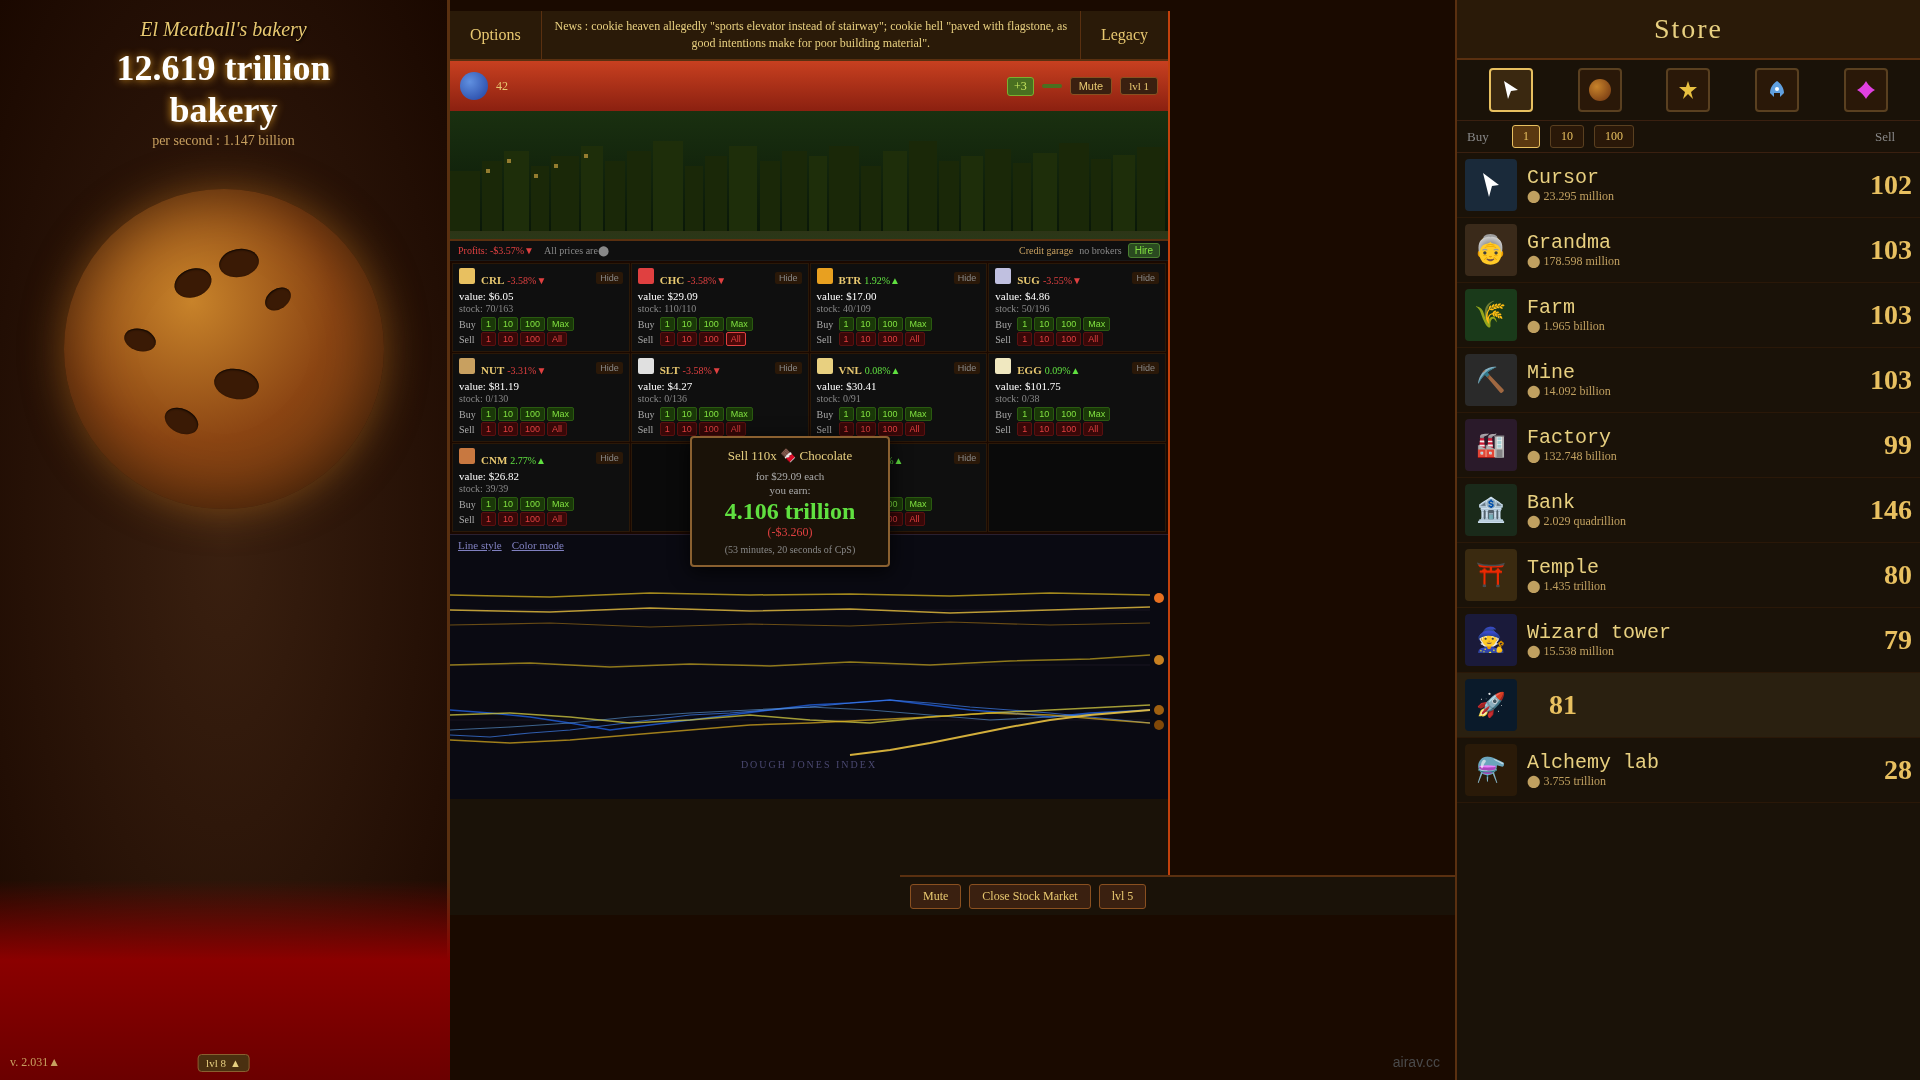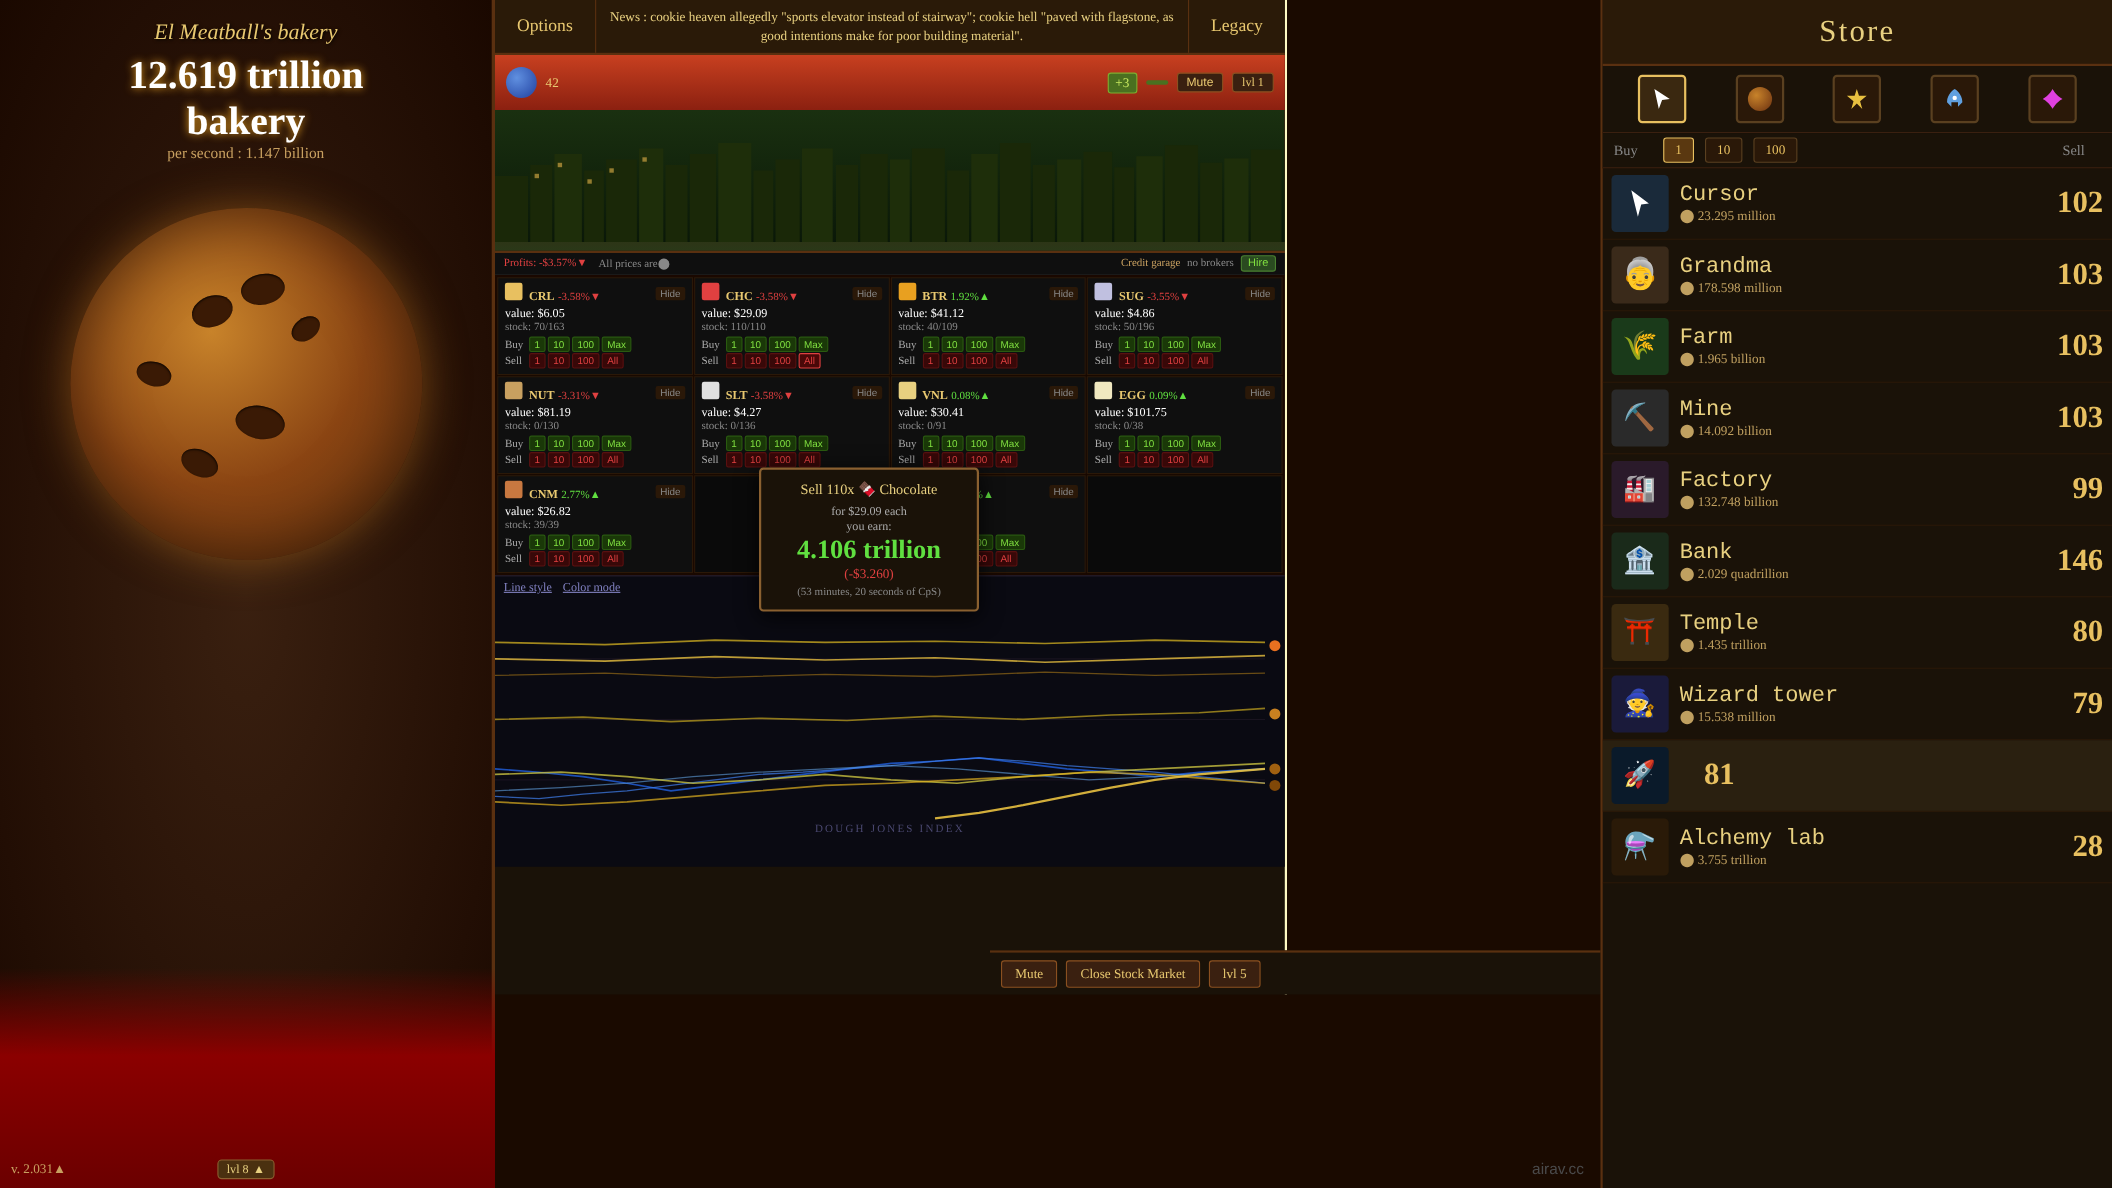--- a/index.html
+++ b/index.html
@@ -109,24 +109,24 @@
       font-size: 11px;
       color: #e8d080;
       display: flex;
       align-items: flex-end;
       gap: 4px;
     }
 
     
     #middle-panel {
       position: absolute;
-      left: 450px; top: 0;
+      left: 450px; top: 11px;
       width: 720px; height: 904px;
       background: #1a1208;
-      border-right: 2px solid #fef9c3;
+      border-right: 2px solid #c2410c;
     }
 
     
     #top-nav {
       display: flex;
       align-items: stretch;
       height: 50px;
       background: #2a1a08;
       border-bottom: 2px solid #5a3010;
     }
@@ -799,21 +799,21 @@
 
       <div class="stock-card">
         <div class="stock-header-row">
           <div>
             <div class="stock-icon" style="background:#e8a020;width:16px;height:16px;border-radius:2px;display:inline-block;"></div>
             <span class="stock-name">BTR</span>
             <span class="stock-change-pos">1.92%▲</span>
           </div>
           <button class="stock-hide-btn">Hide</button>
         </div>
-        <div class="stock-value">value: $41.12</div>
+        <div class="stock-value">value: $17.00</div>
         <div class="stock-info">stock: 40/109</div>
         <div class="stock-btn-row">
           <span class="stock-action-label">Buy</span>
           <button class="stock-btn stock-btn-green">1</button>
           <button class="stock-btn stock-btn-green">10</button>
           <button class="stock-btn stock-btn-green">100</button>
           <button class="stock-btn stock-btn-green">Max</button>
         </div>
         <div class="stock-btn-row">
           <span class="stock-action-label">Sell</span>

